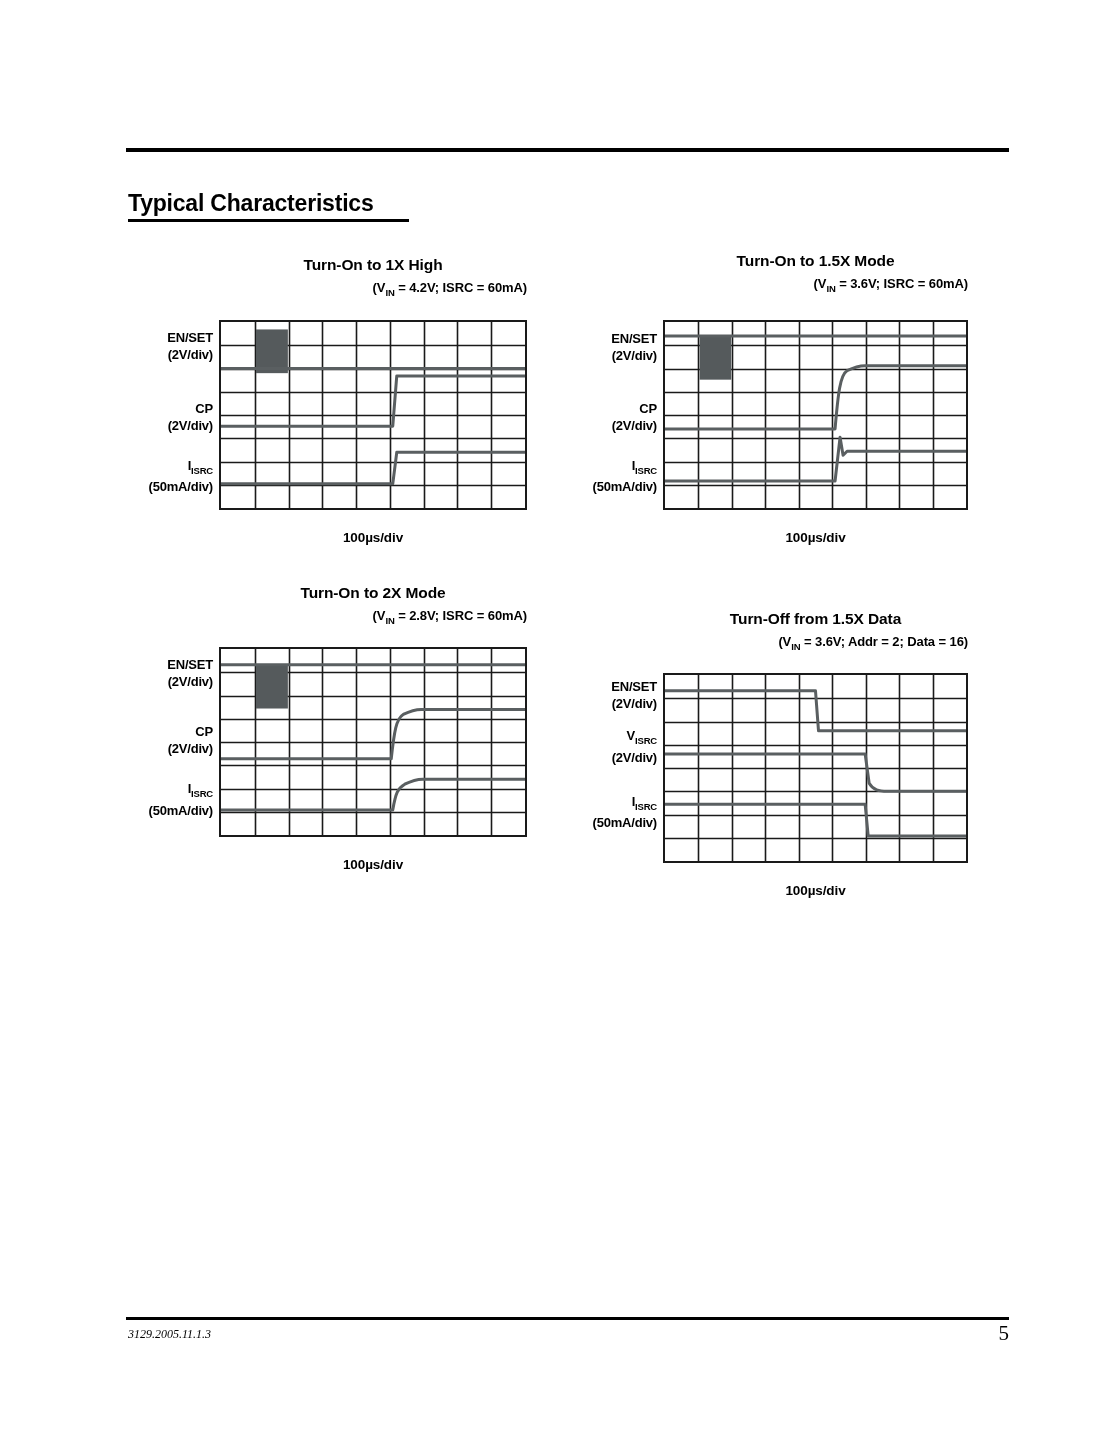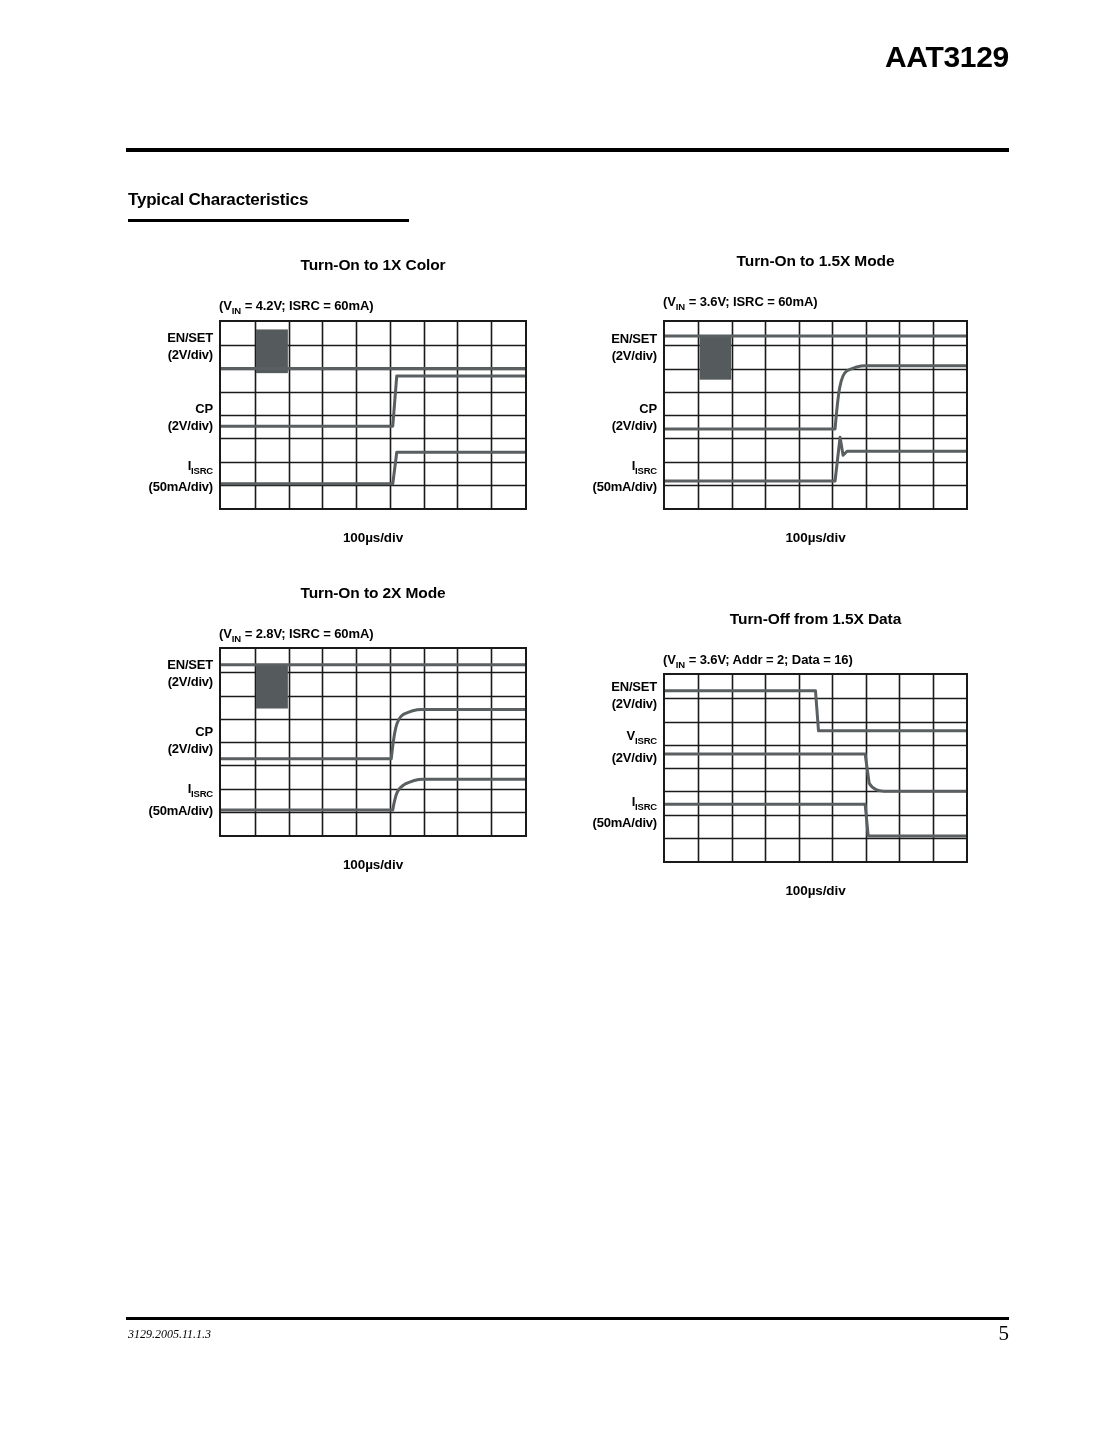--- a/index.html
+++ b/index.html
@@ -30,35 +30,35 @@
   .hdr-sub {
     font-size: 19.5px; font-weight: bold; line-height: 26px; letter-spacing: -0.1px;
   }
   .hdr-rule {
     position: absolute; left: 126px; top: 148px; width: 883px; height: 4px; background: #000;
   }
 
   
   .section-title {
     position: absolute; left: 128px; top: 190px;
-    font-size: 17px; font-weight: bold; letter-spacing: -0.2px;
+    font-size: 23px; font-weight: bold; letter-spacing: -0.2px;
   }
   .section-underline {
     position: absolute; left: 128px; top: 219px; width: 281px; height: 3px; background: #000;
   }
 
   
   .plot-block { position: absolute; }
   .plot-title {
     position: absolute; width: 100%; text-align: center;
     font-size: 15.5px; font-weight: bold; top: 0px; letter-spacing: -0.1px;
   }
   .plot-cond {
-    position: absolute; width: 100%; text-align: left;
-    font-size: 13px; font-weight: bold; top: 24px; letter-spacing: -0.1px; margin-top: 18px;
+    position: absolute; width: 100%; text-align: right;
+    font-size: 13px; font-weight: bold; top: 24px; letter-spacing: -0.1px;
   }
   .plot-cond sub, .chlabel sub { font-size: 9.5px; font-weight: bold; }
 
   .scope {
     position: absolute;
     border: 2px solid #1a1a1a;
     background: #fff;
   }
   .scope svg { display: block; }
 
@@ -88,31 +88,30 @@
 </style>
 </head>
 <body>
 
 <div class="page">
 
   <div class="header">
 
 
     <div class="hdr-right">
-      <div class="hdr-part">AAT3129</div>
     </div>
   </div>
   <div class="hdr-rule"></div>
 
   <div class="section-title">Typical Characteristics</div>
   <div class="section-underline"></div>
 
   <div id="plots">
       <div class="plot-block" style="left: 126px; top: 256px; width: 401px; height: 300px;">
-        <div class="plot-title" style="left: 93px; width: 308px;">Turn-On to 1X Color</div>
+        <div class="plot-title" style="left: 93px; width: 308px;">Turn-On to 1X High</div>
         <div class="plot-cond" style="left: 93px; width: 308px;">(V<sub>IN</sub> = 4.2V; ISRC = 60mA)</div>
         <div class="chlabels" style="left: 0px; top: 64px; width: 87px; height: 190px;">
           <div class="chlabel" style="top: 8.55px;">
             <div>EN/SET</div>
             <div>(2V/div)</div>
           </div>
           <div class="chlabel" style="top: 79.8px;">
             <div>CP</div>
             <div>(2V/div)</div>
           </div>

